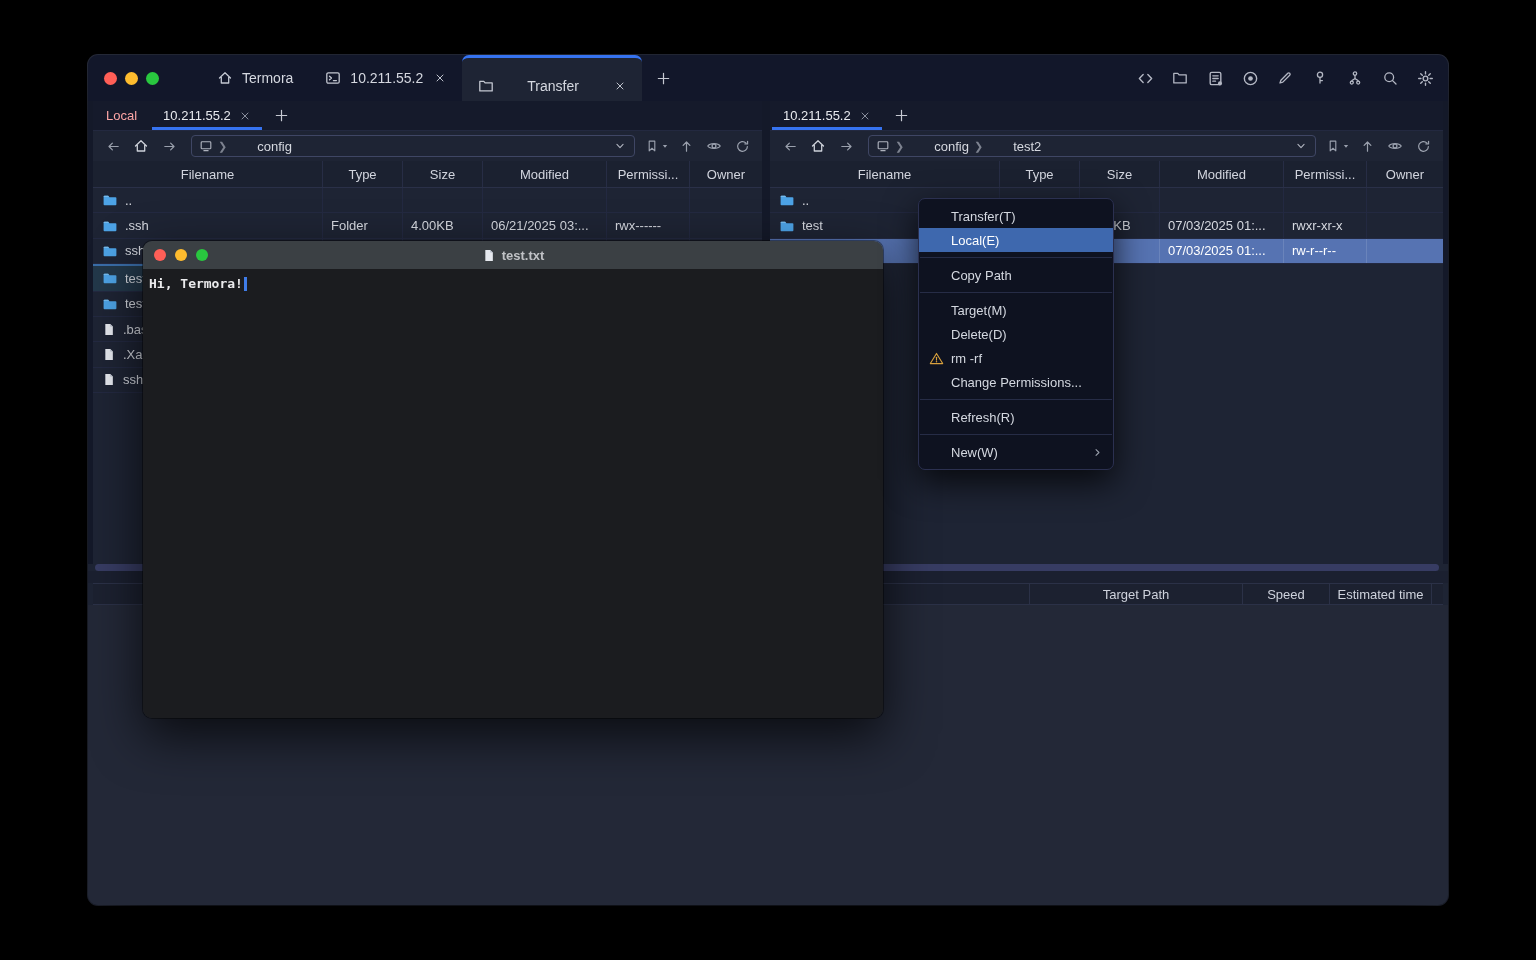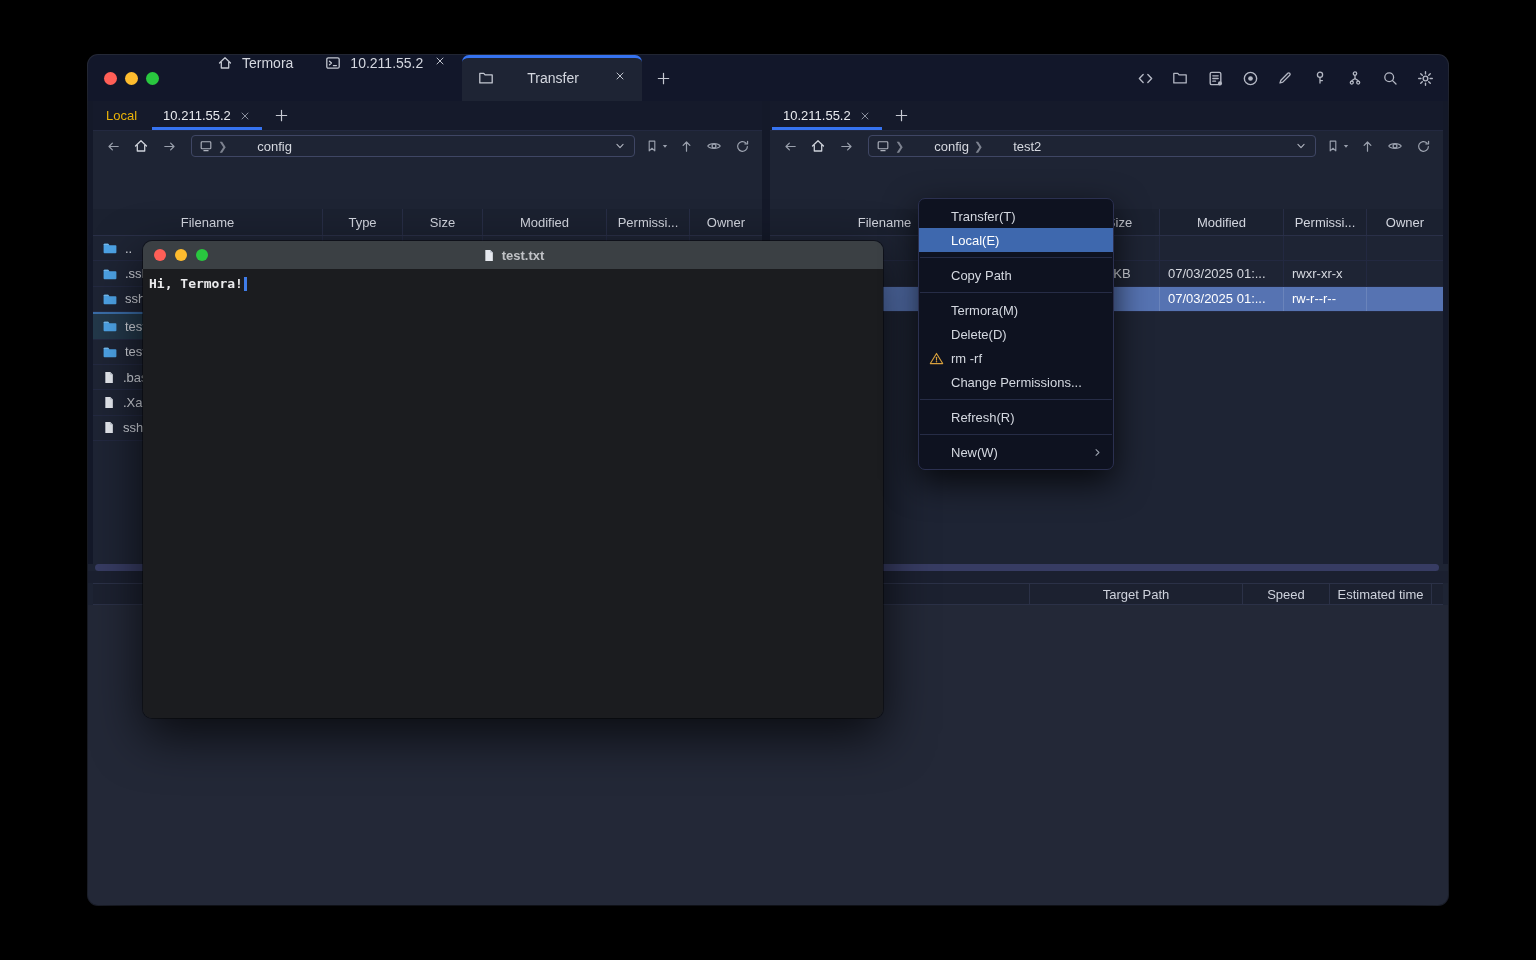--- a/index.html
+++ b/index.html
@@ -11,53 +11,53 @@
   #window { position:absolute; left:88px; top:55px; width:1360px; height:850px;
     background:#1e2434; border-radius:10px; overflow:hidden;
     box-shadow:0 25px 70px rgba(0,0,0,.85), 0 0 0 1px #2a2f3f; }
 
   
   .tabstrip { position:absolute; left:0; top:0; right:0; height:46px; background:#12172a; display:flex; align-items:stretch; }
   .lights { display:flex; align-items:center; gap:8px; padding:0 18px 0 16px; }
   .light { width:13px; height:13px; border-radius:50%; }
   .l-red{background:#ff5f57}.l-yellow{background:#febc2e}.l-green{background:#29c73f}
   .wtabs { display:flex; align-items:stretch; margin-left:24px; }
-  .wtab { display:flex; align-items:flex-start; gap:9px; padding:0 16px; color:#d5d8e0; font-size:14px; cursor:default; }
+  .wtab { display:flex; align-items:center; gap:9px; padding:0 16px; color:#d5d8e0; font-size:14px; cursor:default; }
   .wtab .icon { color:#c3c7d1; }
   .wtab.active { background:#1e2434; border-top:3px solid #3673f0; border-radius:7px 7px 0 0; padding-top:12px;gap:33px; }
   .tab-close { color:#8d92a0; margin-left:2px; }
   .newtab-btn { display:flex; align-items:center; padding:0 14px; color:#c6c9d2; }
   .topbar-icons { position:absolute; right:14px; top:0; height:46px; display:flex; align-items:center; gap:17px; color:#b3b7c3; }
   .topbar-icons .icon { width:18px; height:18px; }
 
   
   .panels { position:absolute; left:0; top:46px; width:1360px; height:463px; background:#141929; }
   .panel { position:absolute; top:0; height:463px; background:#1e2434; display:flex; flex-direction:column; }
   .panel-left { left:5px; width:669px; }
   .panel-right { left:682px; width:673px; }
 
   .ptabs { height:30px; background:#151a2b; display:flex; align-items:stretch; border-bottom:1px solid #232940; flex:0 0 auto; }
-  .ptab { display:flex; align-items:center; gap:7px; padding:0 13px; font-size:13px; color:#eab308; position:relative; }
+  .ptab { display:flex; align-items:center; gap:7px; padding:0 13px; font-size:13px; color:#fca5a5; position:relative; }
   .ptab.active { color:#e8eaef; }
   .ptab.active:after { content:""; position:absolute; left:2px; right:2px; bottom:0; height:3px; background:#3673f0; }
   .ptab .tab-close { margin-left:1px; }
   .ptab-plus { display:flex; align-items:center; padding:0 10px; color:#c6c9d2; }
 
   .ptoolbar { height:30px; display:flex; align-items:center; padding:0 8px; gap:4px; color:#9aa0ad; flex:0 0 auto; }
   .nav-btn { width:24px; height:22px; display:flex; align-items:center; justify-content:center; }
   .nav-btn.bright { color:#cdd1d9; }
   .pathbar { flex:1; height:22px; margin:0 6px; border:1px solid #3f4664; border-radius:4px; display:flex; align-items:center; padding:0 7px; gap:5px; color:#d6d9e0; font-size:13px; min-width:0; }
   .pathbar .seg { font-weight:500; white-space:nowrap;margin-left:25px; }
   .pathbar .sep { color:#7d828f; font-size:11px; }
   .pathbar .spacer { flex:1; }
   .pathbar .icon { color:#aeb2bd; }
   .bm-wrap { display:flex; align-items:center; gap:1px; }
 
   
-  .fheader { height:27px; display:flex; align-items:center; background:#1b2130; border-bottom:1px solid #2a3048; font-size:13px; color:#d2d5de; flex:0 0 auto;margin-top:48px; }
+  .fheader { height:27px; display:flex; align-items:center; background:#1b2130; border-bottom:1px solid #2a3048; font-size:13px; color:#d2d5de; flex:0 0 auto; }
   .hcell { text-align:center; border-right:1px solid #272d45; height:100%; display:flex; align-items:center; justify-content:center; overflow:hidden; white-space:nowrap; }
   .frows { flex:1; position:relative; overflow:hidden; }
   .frow { height:25.4px; display:flex; align-items:center; font-size:13px; color:#d6d9e0; border-bottom:1px solid #232941; }
   .fcell { height:100%; display:flex; align-items:center; padding:0 8px; border-right:1px solid #232941; overflow:hidden; white-space:nowrap; }
   .fcell.name { gap:7px; padding-left:9px; }
   .fcell.center { justify-content:flex-start; }
   .c0{width:230px}.c1{width:80px}.c2{width:80px}.c3{width:124px}.c4{width:83px}.c5{flex:1;border-right:none}
   .frow.sel-inactive { background:#23384a; }
   .frow.topline { border-top:2px solid #3a6da8; height:27.4px; }
   .frow.sel-active { background:#5673b2; color:#fff; }
@@ -608,21 +608,21 @@
     </div>
     <div class="mitem hl">
       <div>Local(E)</div>
     </div>
     <div class="msep"></div>
     <div class="mitem">
       <div>Copy Path</div>
     </div>
     <div class="msep"></div>
     <div class="mitem">
-      <div>Termora(M)</div>
+      <div>Target(M)</div>
     </div>
     <div class="mitem">
       <div>Delete(D)</div>
     </div>
     <div class="mitem">
       <div class="mi-icon icon">
         <svg width="15" height="15" viewBox="0 0 16 16">
           <path d="M8 2.6 14.6 13.4H1.4z" fill="none" stroke="#d9a13d" stroke-width="1.2" stroke-linejoin="round"></path>
           <path d="M8 6.6v3.1" stroke="#d9a13d" stroke-width="1.2" stroke-linecap="round"></path>
           <circle cx="8" cy="11.5" r=".8" fill="#d9a13d"></circle>

